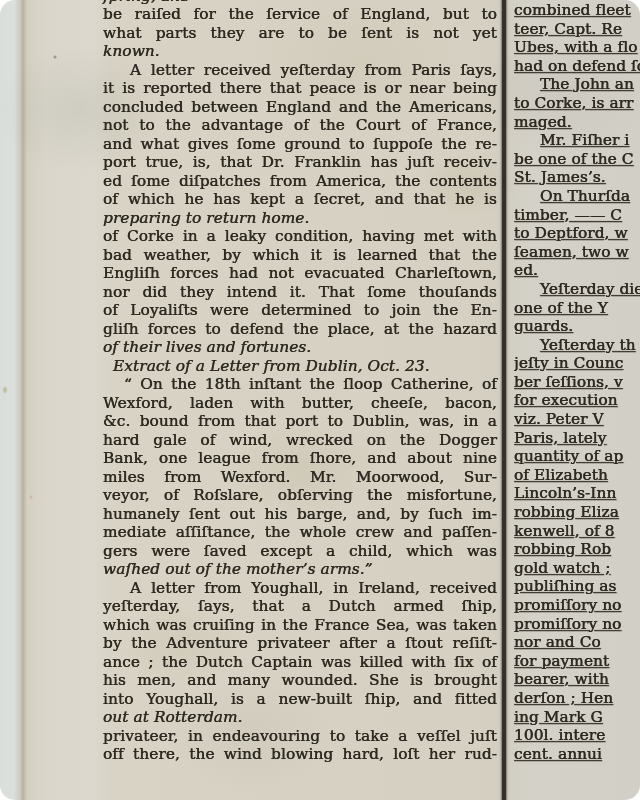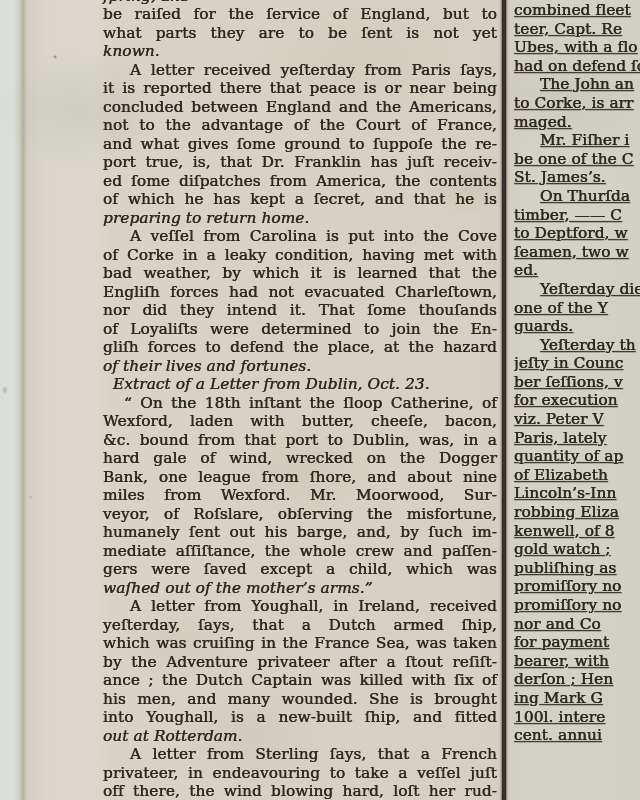--- a/index.html
+++ b/index.html
@@ -22,20 +22,21 @@
       radial-gradient(90px 60px at 180px 645px, rgba(150,132,94,0.09), rgba(150,132,94,0) 70%),
       radial-gradient(130px 85px at 560px 95px,  rgba(138,128,108,0.09), rgba(138,128,108,0) 70%),
       radial-gradient(120px 90px at 80px 110px,  rgba(118,124,118,0.12), rgba(118,124,118,0) 70%),
       radial-gradient(150px 100px at 360px 60px, rgba(165,148,110,0.08), rgba(165,148,110,0) 70%),
       radial-gradient(120px 80px at 250px 735px, rgba(130,128,120,0.08), rgba(130,128,120,0) 70%),
       
       linear-gradient(90deg,
         #d9dedb 0px,  #dbe0dd 14px, #ccccc0 20px, #b7b1a0 23px,
         #d3cfc2 27px, #dad6cb 45px, #dcd8cd 92px, #d8d3c4 112px,
         #d6d1c2 300px,#d5d0c1 478px,#d2cec1 504px,#d4d1c9 532px,#d2cfc7 640px);
+    border-radius: 15px;
   }
   .col { position: absolute; }
   .line {
     height: 18.5px; line-height: 18.5px; font-size: 15.3px;
     letter-spacing: 0.1px;
     text-align: justify; text-align-last: justify;
     text-shadow: 0.3px 0.3px 0.6px rgba(40,35,26,0.8), -0.2px -0.2px 0.4px rgba(40,35,26,0.35);
     -webkit-text-stroke: 0.2px rgba(46,42,34,0.55);
   }
   .left-col  { left: 103px; top: -13.5px; width: 394px; }
@@ -64,21 +65,20 @@
       <div class="line short">known.</div>
       <div class="line ind-p">A letter received yeſterday from Paris ſays,</div>
       <div class="line">it is reported there that peace is or near being</div>
       <div class="line">concluded between England and the Americans,</div>
       <div class="line">not to the advantage of the Court of France,</div>
       <div class="line">and what gives ſome ground to ſuppoſe the re-</div>
       <div class="line">port true, is, that Dr. Franklin has juſt receiv-</div>
       <div class="line">ed ſome diſpatches from America, the contents</div>
       <div class="line">of which he has kept a ſecret, and that he is</div>
       <div class="line short">preparing to return home.</div>
-      <div class="line ind-p">A veſſel from Carolina is put into the Cove</div>
       <div class="line">of Corke in a leaky condition, having met with</div>
       <div class="line">bad weather, by which it is learned that the</div>
       <div class="line">Engliſh forces had not evacuated Charleſtown,</div>
       <div class="line">nor did they intend it. That ſome thouſands</div>
       <div class="line">of Loyaliſts were determined to join the En-</div>
       <div class="line">gliſh forces to defend the place, at the hazard</div>
       <div class="line short">of their lives and fortunes.</div>
       <div class="line short ital ind-h">Extract of a Letter from Dublin, Oct. 23.</div>
       <div class="line ind-q">“ On the 18th inſtant the ſloop Catherine, of</div>
       <div class="line">Wexford, laden with butter, cheeſe, bacon,</div>
@@ -92,21 +92,20 @@
       <div class="line">gers were ſaved except a child, which was</div>
       <div class="line short">waſhed out of the mother’s arms.”</div>
       <div class="line ind-p">A letter from Youghall, in Ireland, received</div>
       <div class="line">yeſterday, ſays, that a Dutch armed ſhip,</div>
       <div class="line">which was cruiſing in the France Sea, was taken</div>
       <div class="line">by the Adventure privateer after a ſtout reſiſt-</div>
       <div class="line">ance ; the Dutch Captain was killed with ſix of</div>
       <div class="line">his men, and many wounded. She is brought</div>
       <div class="line">into Youghall, is a new-built ſhip, and fitted</div>
       <div class="line short">out at Rotterdam.</div>
-      <div class="line ind-p">A letter from Sterling ſays, that a French</div>
       <div class="line">privateer, in endeavouring to take a veſſel juſt</div>
       <div class="line">off there, the wind blowing hard, loſt her rud-</div>
     </div>
   <div class="rule"></div>
   <div class="col right-col">
       <div class="line">combined fleet</div>
       <div class="line">teer, Capt. Re</div>
       <div class="line">Ubes, with a flo</div>
       <div class="line">had on defend ſo</div>
       <div class="line ind-p">The John an</div>
@@ -127,20 +126,21 @@
       <div class="line">jeſty in Counc</div>
       <div class="line">ber ſeſſions, v</div>
       <div class="line">for execution</div>
       <div class="line">viz. Peter V</div>
       <div class="line">Paris, lately</div>
       <div class="line">quantity of ap</div>
       <div class="line">of Elizabeth</div>
       <div class="line">Lincoln’s-Inn</div>
       <div class="line">robbing Eliza</div>
       <div class="line">kenwell, of 8</div>
+      <div class="line">robbing Rob</div>
       <div class="line">gold watch ;</div>
       <div class="line">publiſhing as</div>
       <div class="line">promiſſory no</div>
       <div class="line">promiſſory no</div>
       <div class="line">nor and Co</div>
       <div class="line">for payment</div>
       <div class="line">bearer, with</div>
       <div class="line">derſon ; Hen</div>
       <div class="line">ing Mark G</div>
       <div class="line">100l. intere</div>

